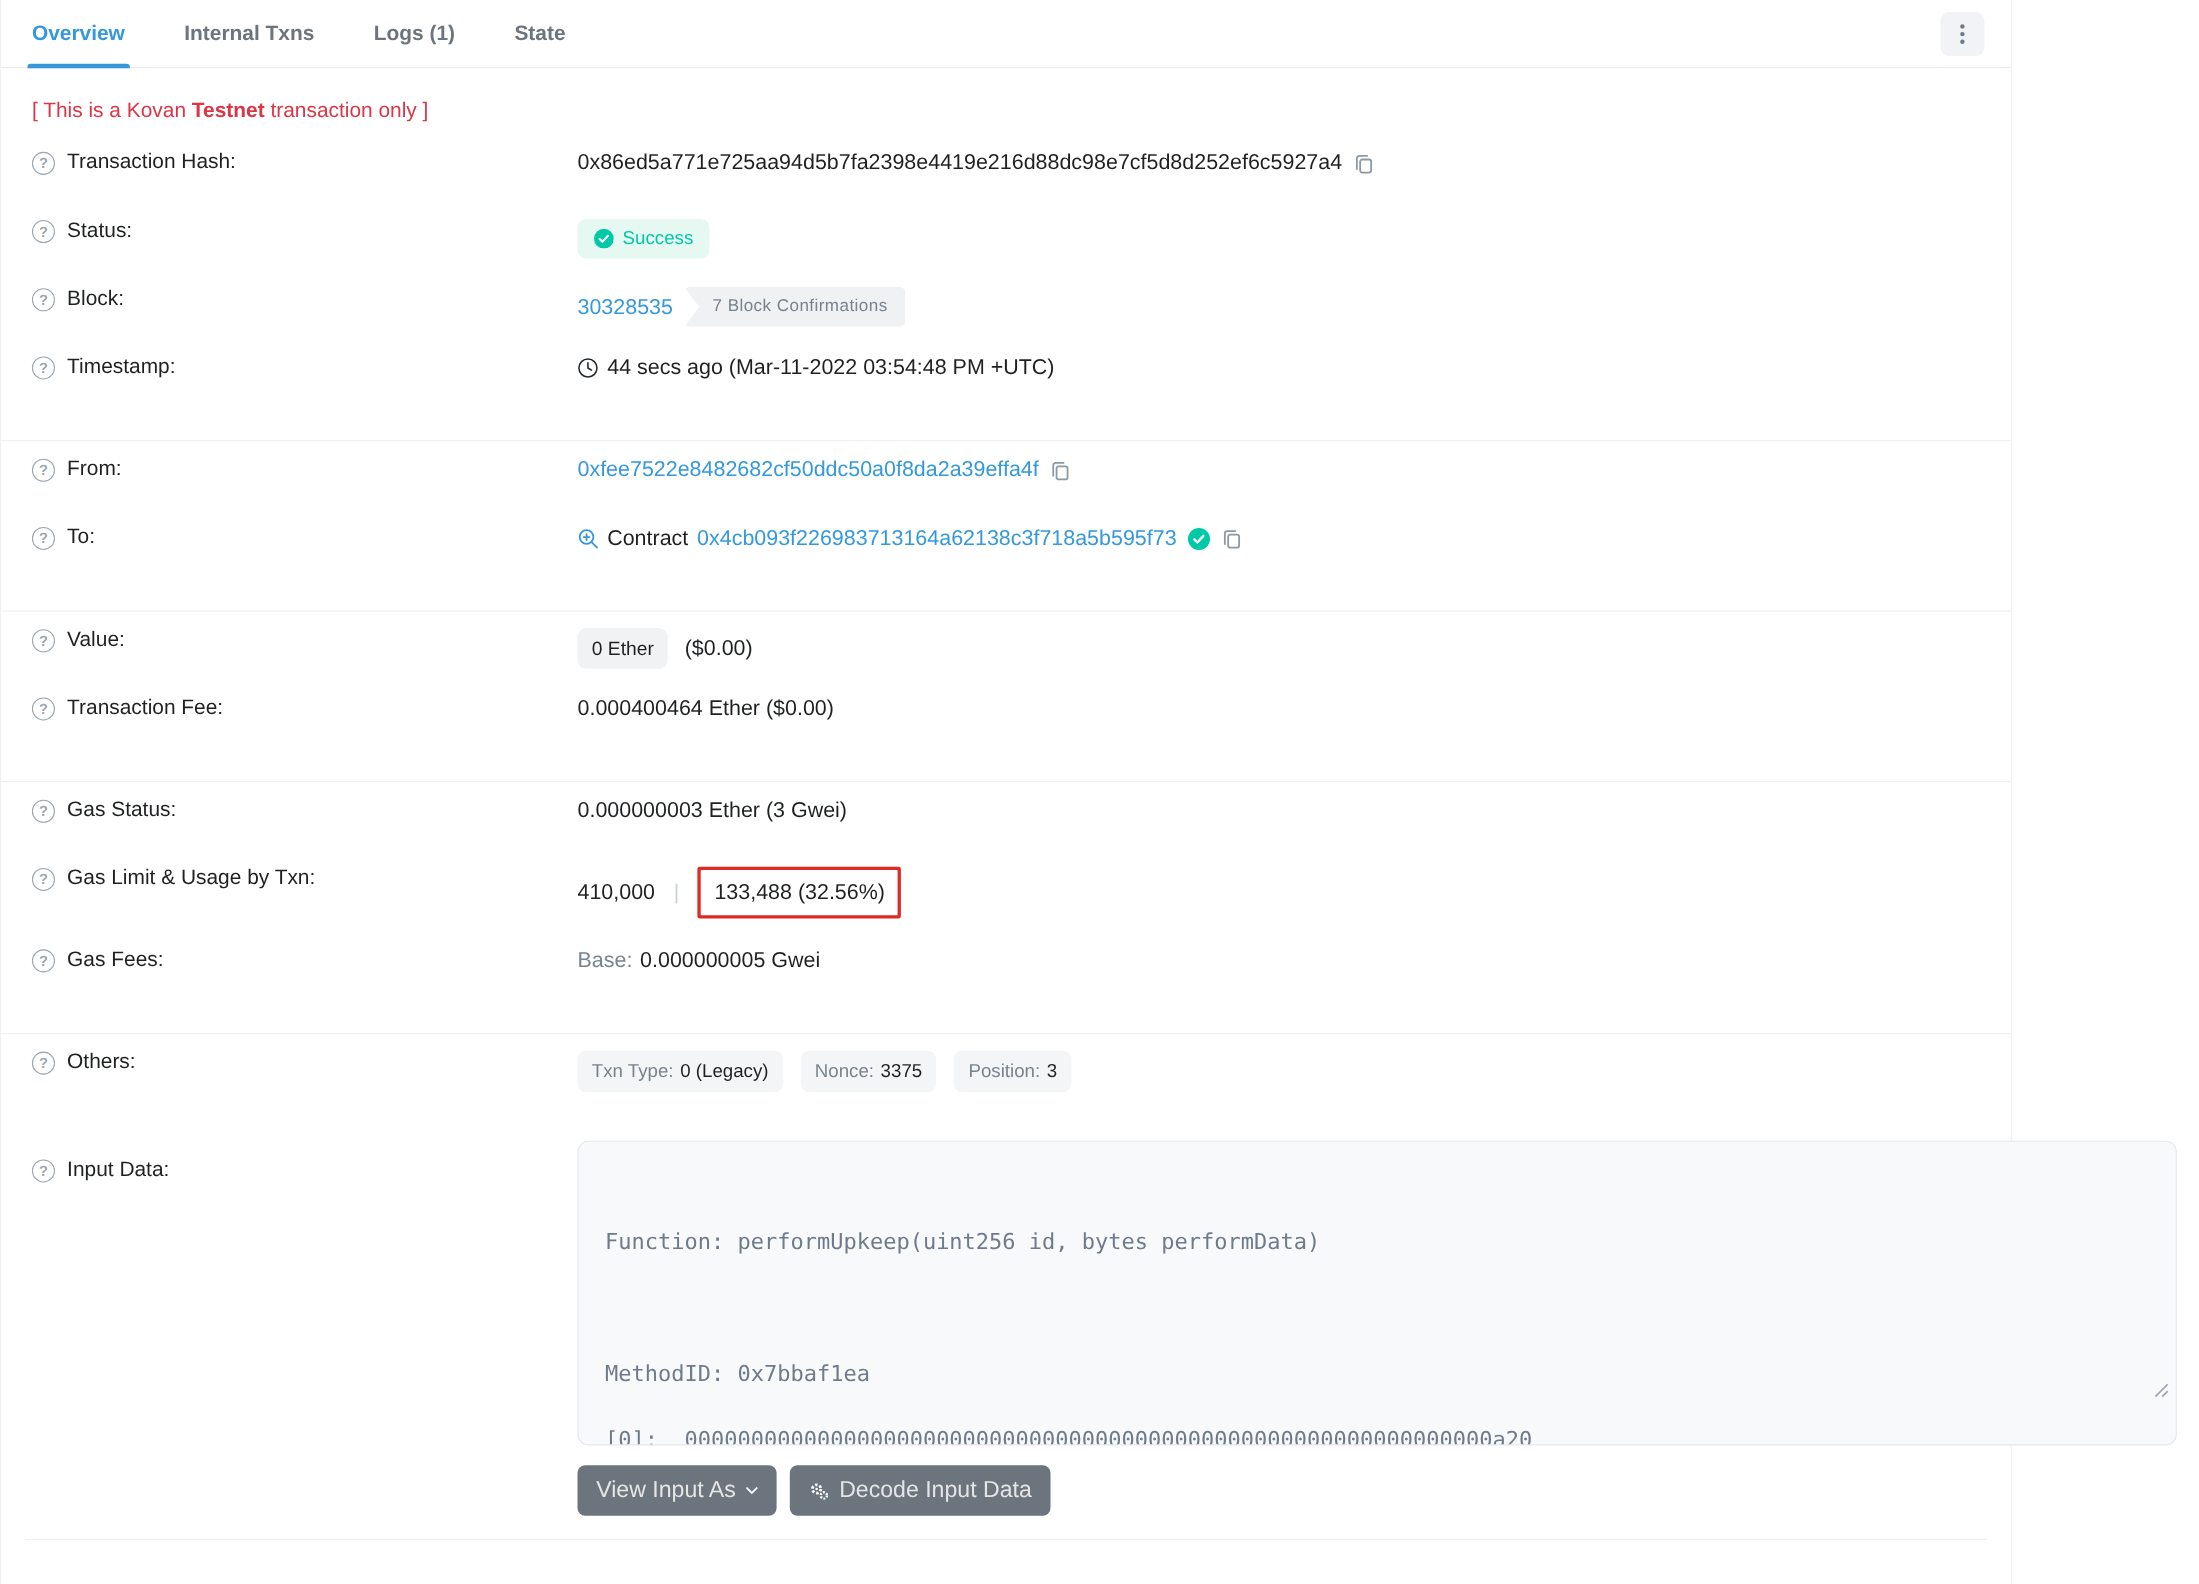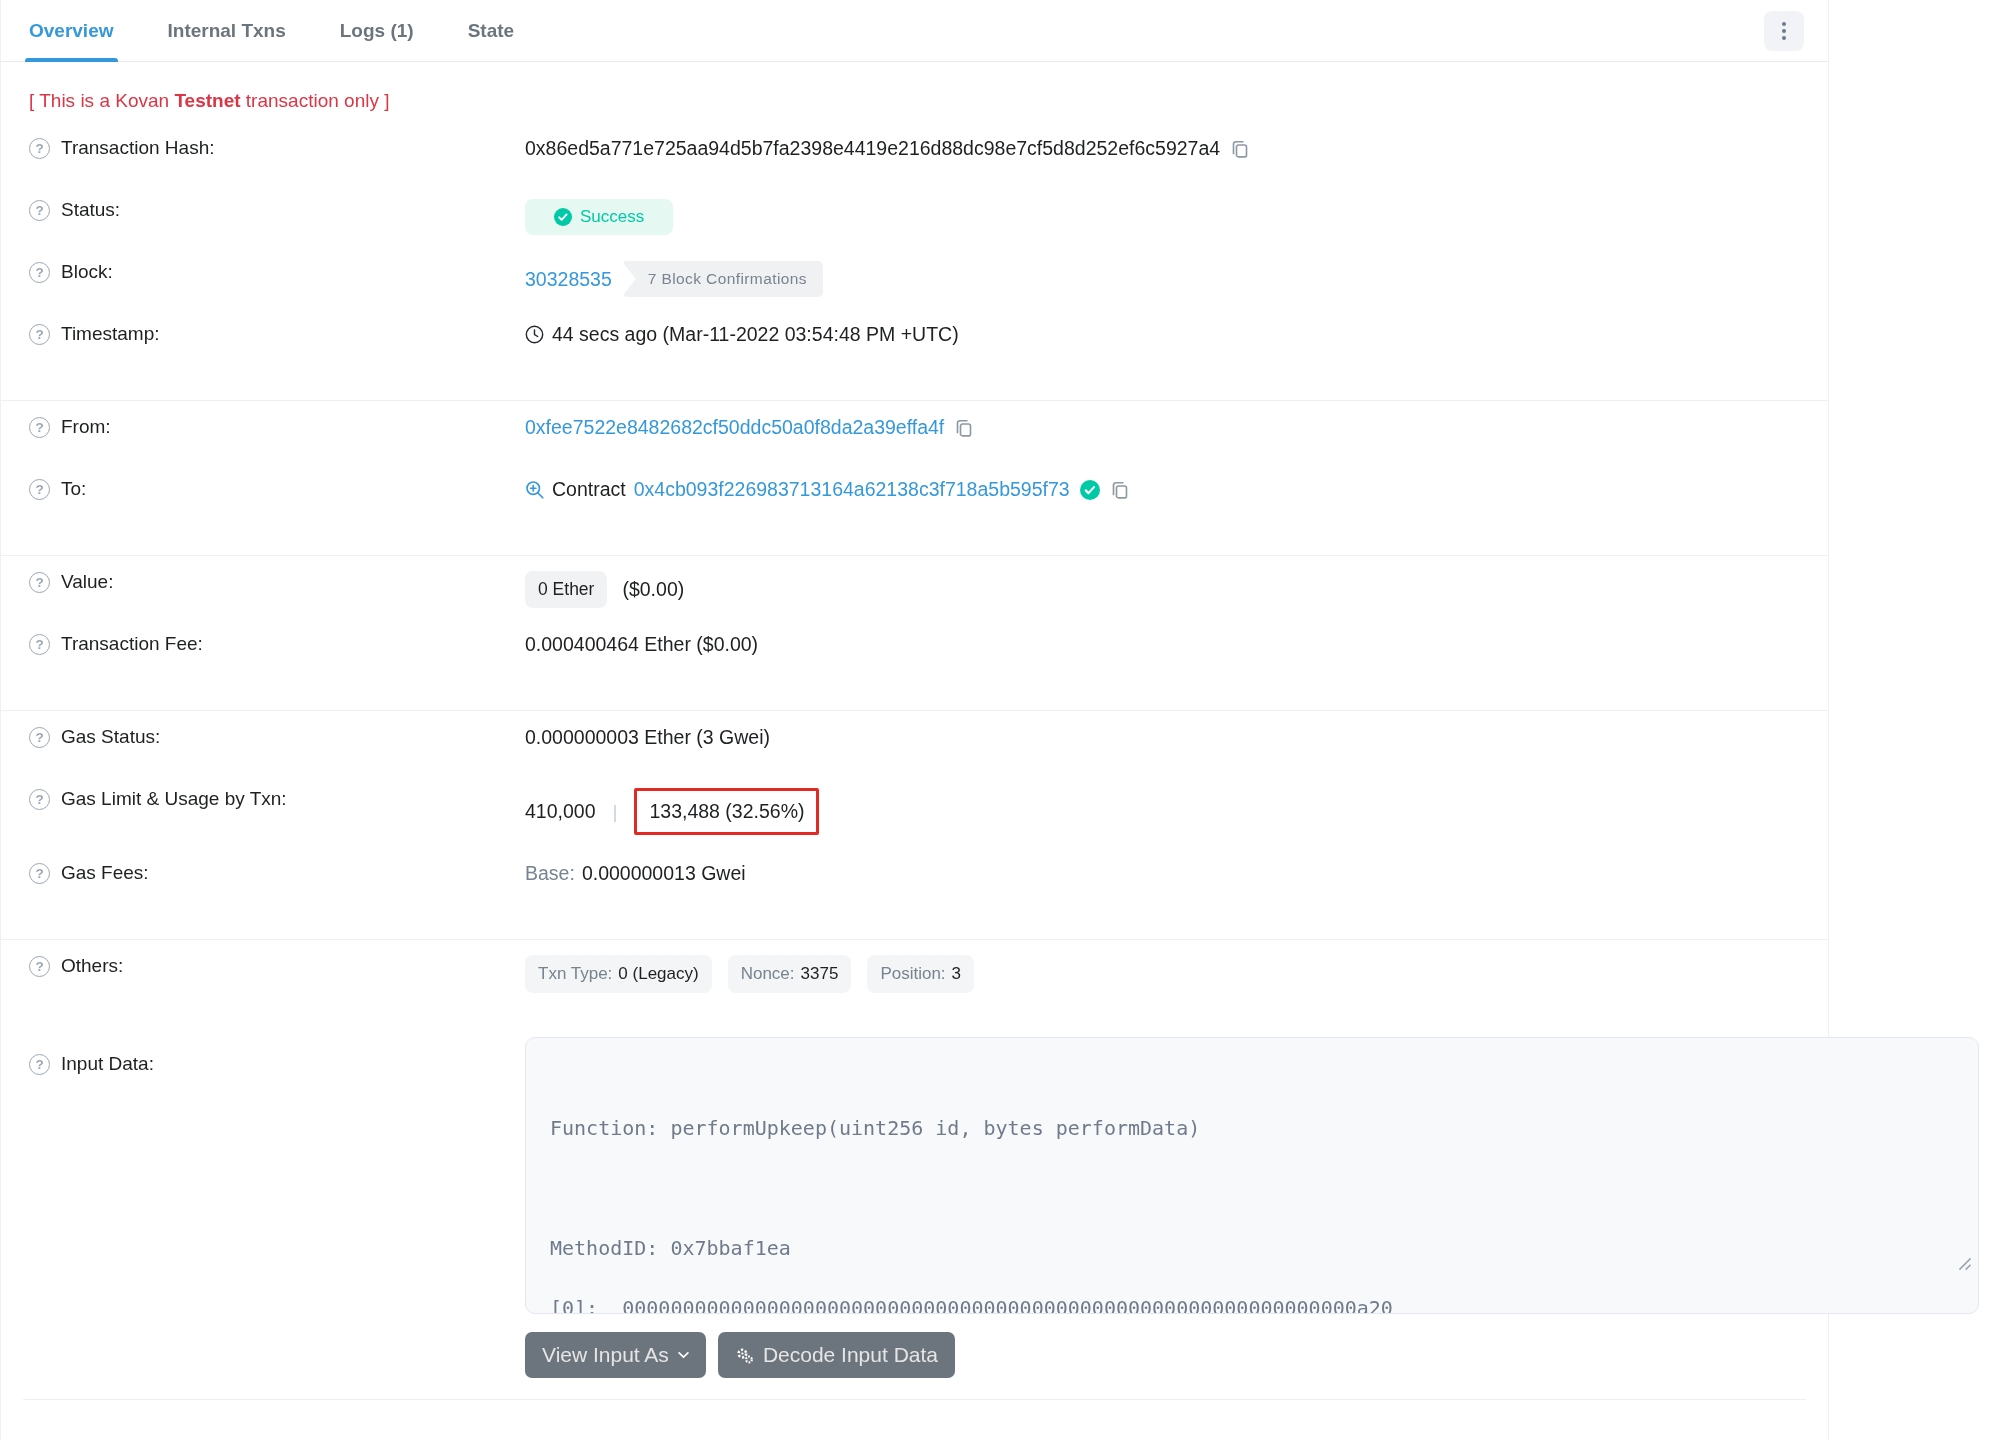--- a/index.html
+++ b/index.html
@@ -62,21 +62,21 @@
     display: inline-flex; align-items: center; justify-content: center;
     cursor: pointer;
   }
   .qicon::before { content: "?"; }
   .icon-gap { margin-left: 10px; display: inline-flex; cursor: pointer; }
   .link { color: #3498db; text-decoration: none; cursor: pointer; }
   
   .badge-success {
     display: inline-flex; align-items: center; gap: 8px;
     background: #e5f8f2; color: #00c9a7;
-    font-size: 17px; padding: 8px 29px; border-radius: 8px;
+    font-size: 17px; padding: 8px 15px; border-radius: 8px;
   }
   .badge-confirm {
     margin-left: 10px;
     background: #f0f1f3; color: #77838f;
     font-size: 15.5px; letter-spacing: .4px;
     padding: 9px 16px 9px 26px; border-radius: 5px;
     clip-path: polygon(0 0, 100% 0, 100% 100%, 0 100%, 14px 50%);
   }
   .badge-gray {
     background: #f1f2f4; color: #1e2022;
@@ -296,21 +296,21 @@
         </span>
       </div>
     </div>
     <div class="row">
       <div class="row-label">
         <span class="qicon"></span>
         <span>Gas Fees:</span>
       </div>
       <div class="row-value">
         <span class="muted">Base:</span>
-        <span class="gasfee-val">0.000000013 Gwei</span>
+        <span class="gasfee-val">0.000000005 Gwei</span>
       </div>
     </div>
   </div>
 
   <div class="divider"></div>
 
   <div class="grp">
     <div class="row">
       <div class="row-label">
         <span class="qicon"></span>

